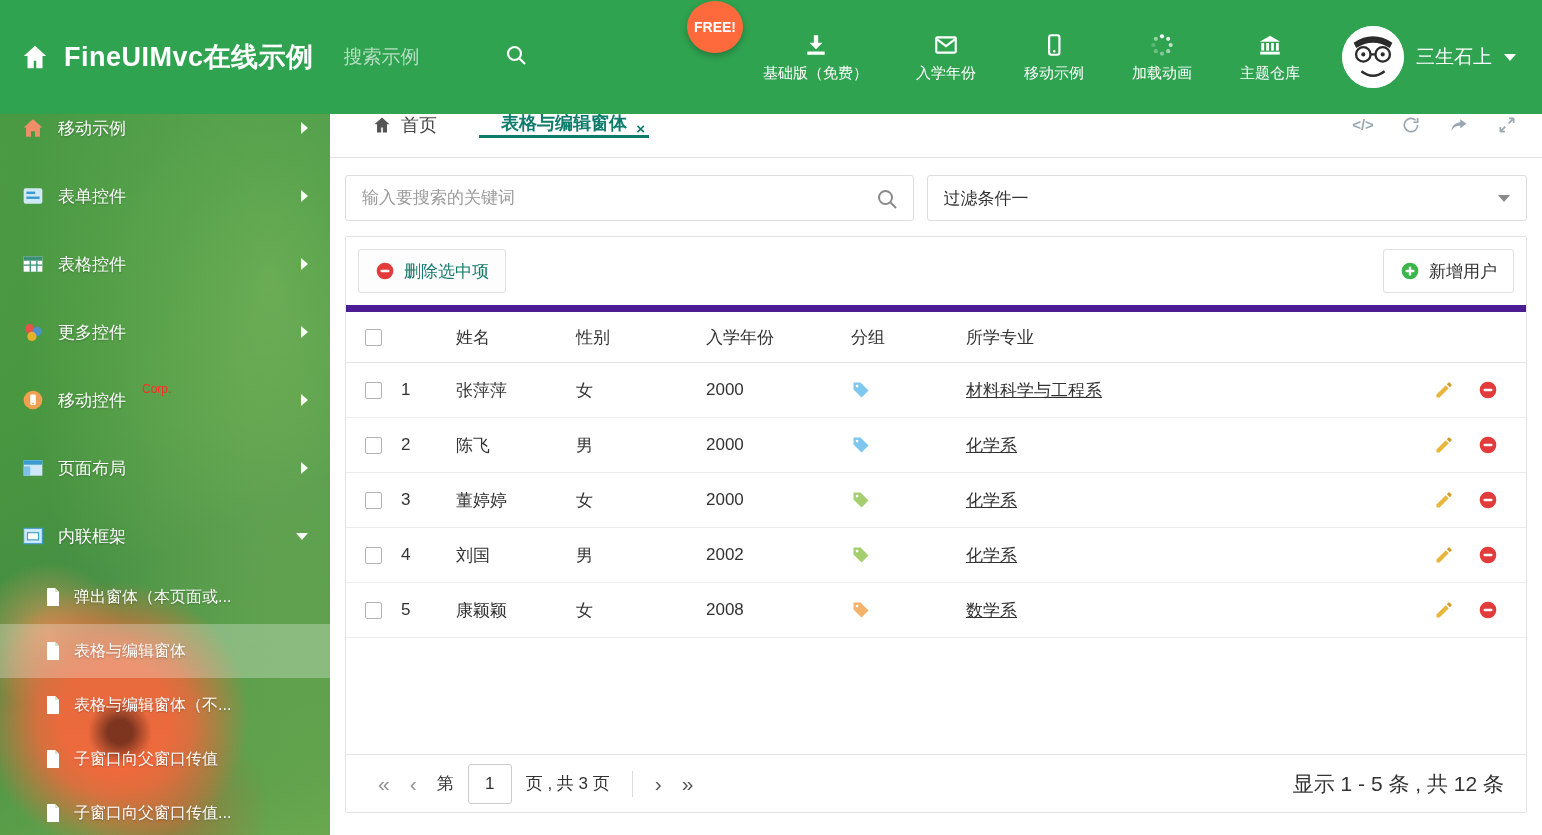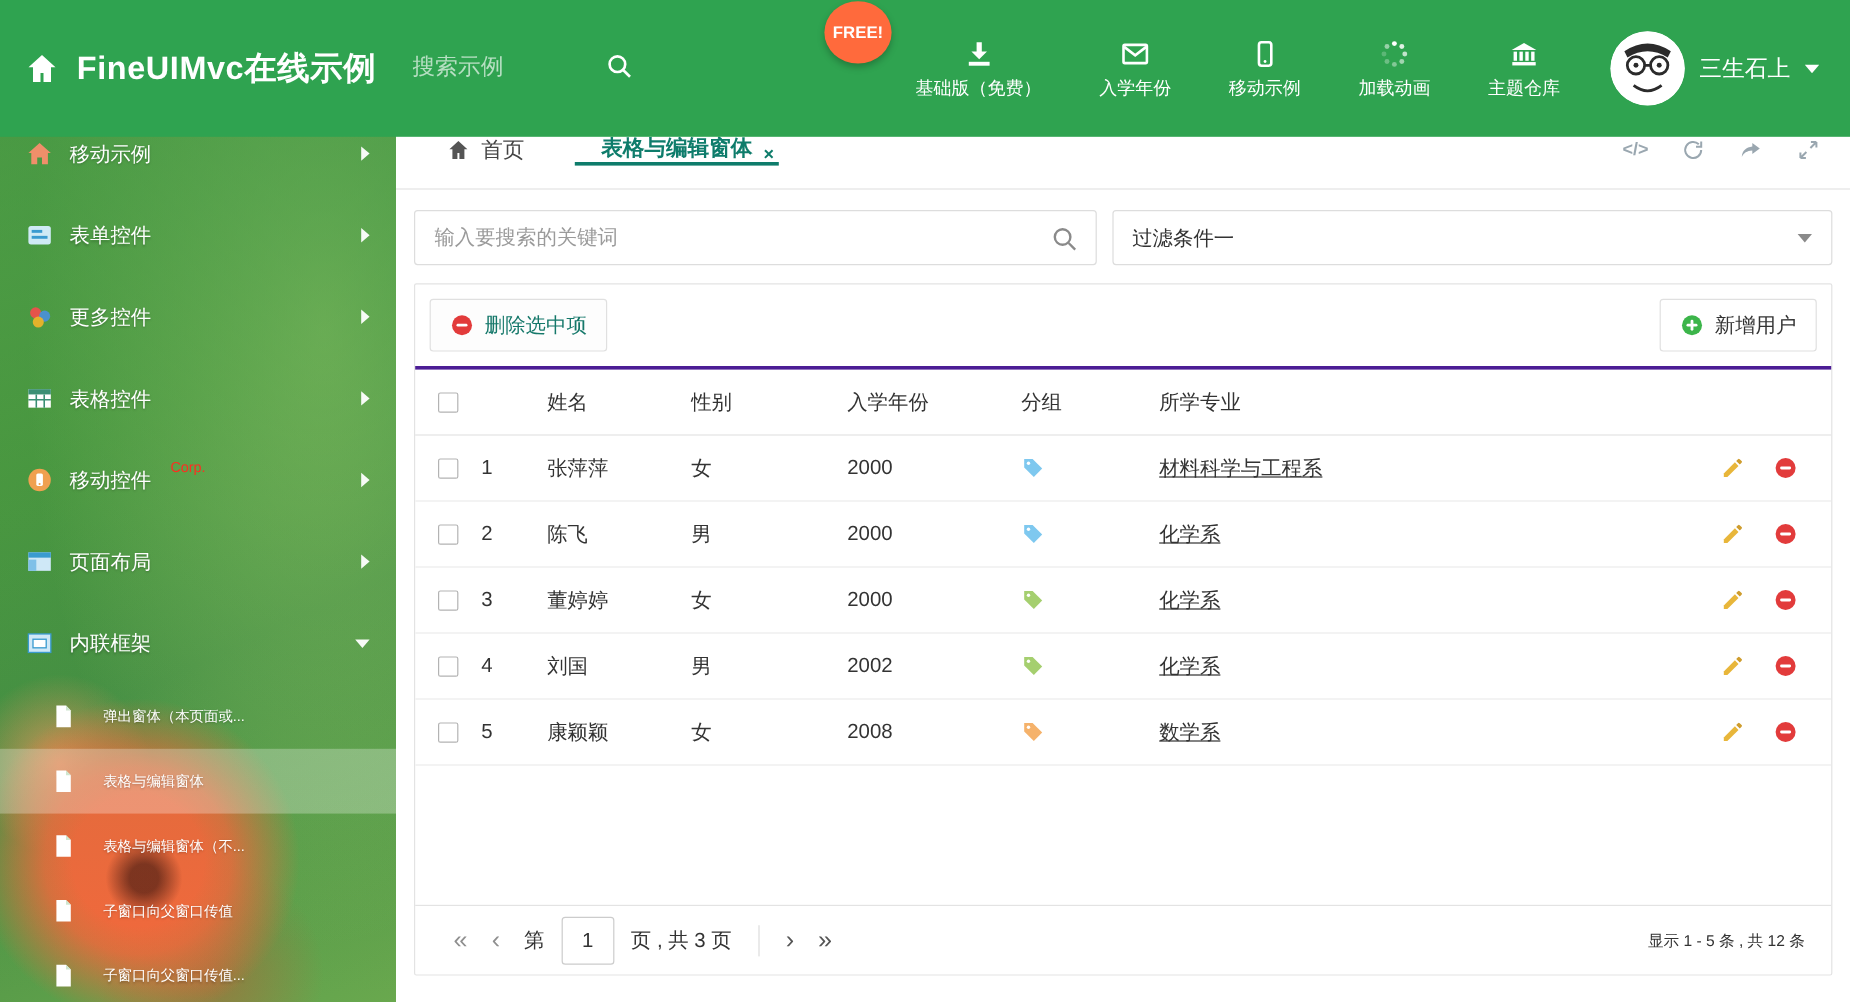--- a/index.html
+++ b/index.html
@@ -36,22 +36,22 @@
   }
   .sidebar::before { content:''; position:absolute; inset:0;
       background:linear-gradient(180deg, rgba(48,140,68,.5), rgba(48,140,68,.18) 45%, rgba(48,140,68,0)); }
   .menu { position:relative; z-index:1; padding-top:2px; }
   .menu-item { height:68px; display:flex; align-items:center; gap:14px; padding:0 22px;
                color:#fff; font-size:17px; cursor:pointer; text-shadow:0 1px 2px rgba(0,0,0,.25); }
   .menu-item .mi-icon { width:22px; height:22px; flex:none; display:flex; }
   .arrow-right { margin-left:auto; width:0; height:0; border-top:6px solid transparent; border-bottom:6px solid transparent; border-left:7px solid #fff; opacity:.95; }
   .arrow-down { margin-left:auto; width:0; height:0; border-left:6px solid transparent; border-right:6px solid transparent; border-top:7px solid #fff; opacity:.95; }
   .corp-badge { color:#ff2d20; font-size:12px; margin-left:2px; align-self:flex-start; margin-top:16px; text-shadow:none; font-weight:normal; }
-  .submenu-item { height:54px; display:flex; align-items:center; gap:24px; padding:0 22px 0 44px;
-                  color:#fff; font-size:12px; cursor:pointer; text-shadow:0 1px 2px rgba(0,0,0,.25); white-space:nowrap; }
+  .submenu-item { height:54px; display:flex; align-items:center; gap:12px; padding:0 22px 0 44px;
+                  color:#fff; font-size:16px; cursor:pointer; text-shadow:0 1px 2px rgba(0,0,0,.25); white-space:nowrap; }
   .submenu-item.active { background:rgba(255,255,255,.28); }
   .submenu-item .mi-icon { width:18px; height:20px; flex:none; display:flex; }
 
   
   .main { position:absolute; left:330px; top:92px; right:0; bottom:0; background:#fff; }
 
   
   .tabstrip { height:66px; border-bottom:1px solid #e3e3e3; display:flex; align-items:center; padding-left:30px; position:relative; }
   .tab { display:flex; align-items:center; gap:9px; padding:0 12px; color:#444; font-size:18px; cursor:pointer; }
   .tab.active { color:#0e7c6b; font-weight:bold; border-bottom:3px solid #0e7c6b; margin-left:30px; padding:0 22px; position:relative; }
@@ -72,21 +72,21 @@
   
   .panel { margin:15px 15px 0 15px; border:1px solid #e3e3e3; border-radius:2px; height:577px; display:flex; flex-direction:column; background:#fff; }
   .toolbar { padding:12px; display:flex; justify-content:space-between; align-items:center; }
   .btn { height:44px; display:flex; align-items:center; gap:9px; padding:0 16px; border:1px solid #e0e0e0;
          background:#fdfdfd; border-radius:3px; font-size:17px; cursor:pointer; }
   .btn-delete { color:#15786a; }
   .btn-add { color:#333; background:#fff; }
   .btn .b-icon { width:20px; height:20px; display:flex; }
 
   .t-head, .t-row { display:flex; align-items:center; }
-  .t-head { height:58px; border-top:3px solid #4c1d95; border-bottom:1px solid #e3e3e3; color:#333; font-size:17px; }
+  .t-head { height:58px; border-top:7px solid #4c1d95; border-bottom:1px solid #e3e3e3; color:#333; font-size:17px; }
   .t-row { height:55px; border-bottom:1px solid #ececec; color:#333; font-size:17px; }
   .col-cb { width:55px; display:flex; justify-content:center; }
   .col-idx { width:40px; }
   .col-name { width:120px; padding-left:15px; }
   .col-gender { width:130px; padding-left:15px; }
   .col-year { width:145px; padding-left:15px; }
   .col-group { width:115px; padding-left:15px; display:flex; align-items:center; }
   .col-major { flex:1; padding-left:15px; }
   .col-actions { width:125px; display:flex; justify-content:flex-end; gap:24px; padding-right:28px; }
   .cb { width:17px; height:17px; border:1px solid #b3b3b3; border-radius:2px; background:#fff; cursor:pointer; }
@@ -95,21 +95,21 @@
   .tag-icon { width:20px; height:20px; display:flex; }
   .t-body { flex:1; overflow:hidden; }
 
   
   .pager { border-top:1px solid #e3e3e3; height:58px; display:flex; align-items:center; padding:0 22px; color:#333; font-size:17px; }
   .pg-btn { font-size:21px; color:#8f8f8f; cursor:pointer; padding:0 10px; }
   .pg-btn.enabled { color:#555; }
   .pg-group { display:flex; align-items:center; gap:6px; margin:0 10px; }
   .pg-box { width:44px; height:40px; border:1px solid #ccc; border-radius:3px; display:flex; align-items:center; justify-content:center; font-size:17px; color:#333; cursor:text; margin:0 8px; }
   .pg-divider { width:1px; height:26px; background:#ddd; margin:0 12px; }
-  .pg-summary { margin-left:auto; font-size:13px; color:#333; }
+  .pg-summary { margin-left:auto; font-size:21px; color:#333; }
 </style>
 </head>
 <body>
 
 <div class="screen">
 
   <div class="header">
     <div class="brand">
       <span class="mi-icon" style="width:30px;height:30px">
         <svg viewBox="0 0 24 24" width="30" height="30">
@@ -230,38 +230,38 @@
               <rect x="4" y="10.5" width="12" height="2.2" fill="#3a9bd0"></rect>
             </svg>
         </span>
         <span>表单控件</span>
         <span class="arrow-right"></span>
       </div>
 
       <div class="menu-item">
         <span class="mi-icon">
           <svg viewBox="0 0 20 20" width="22" height="22">
+              <rect x="1.5" y="3" width="17" height="14" fill="#fff"></rect>
+              <rect x="1.5" y="3" width="17" height="4" fill="#3a8f74"></rect>
+              <path d="M1.5 11h17M7.5 7v10M13.5 7v10" stroke="#3a8f74" stroke-width="1.2" fill="none"></path>
+            </svg>
+        </span>
+        <span>表格控件</span>
+        <span class="arrow-right"></span>
+      </div>
+
+      <div class="menu-item">
+        <span class="mi-icon">
+          <svg viewBox="0 0 20 20" width="22" height="22">
               <circle cx="7" cy="7" r="4.2" fill="#e5534b"></circle>
               <circle cx="13.8" cy="9.5" r="4.2" fill="#4a90d9" opacity=".92"></circle>
               <circle cx="9" cy="14" r="4.2" fill="#f0b429" opacity=".92"></circle>
             </svg>
         </span>
         <span>更多控件</span>
-        <span class="arrow-right"></span>
-      </div>
-
-      <div class="menu-item">
-        <span class="mi-icon">
-          <svg viewBox="0 0 20 20" width="22" height="22">
-              <rect x="1.5" y="3" width="17" height="14" fill="#fff"></rect>
-              <rect x="1.5" y="3" width="17" height="4" fill="#3a8f74"></rect>
-              <path d="M1.5 11h17M7.5 7v10M13.5 7v10" stroke="#3a8f74" stroke-width="1.2" fill="none"></path>
-            </svg>
-        </span>
-        <span>表格控件</span>
         <span class="arrow-right"></span>
       </div>
 
       <div class="menu-item">
         <span class="mi-icon">
           <svg viewBox="0 0 20 20" width="22" height="22">
               <circle cx="10" cy="10" r="8.5" fill="#f0a050"></circle>
               <rect x="7.5" y="5" width="5" height="9.5" rx="1.2" fill="#fff"></rect>
               <circle cx="10" cy="13" r=".8" fill="#f0a050"></circle>
             </svg>

